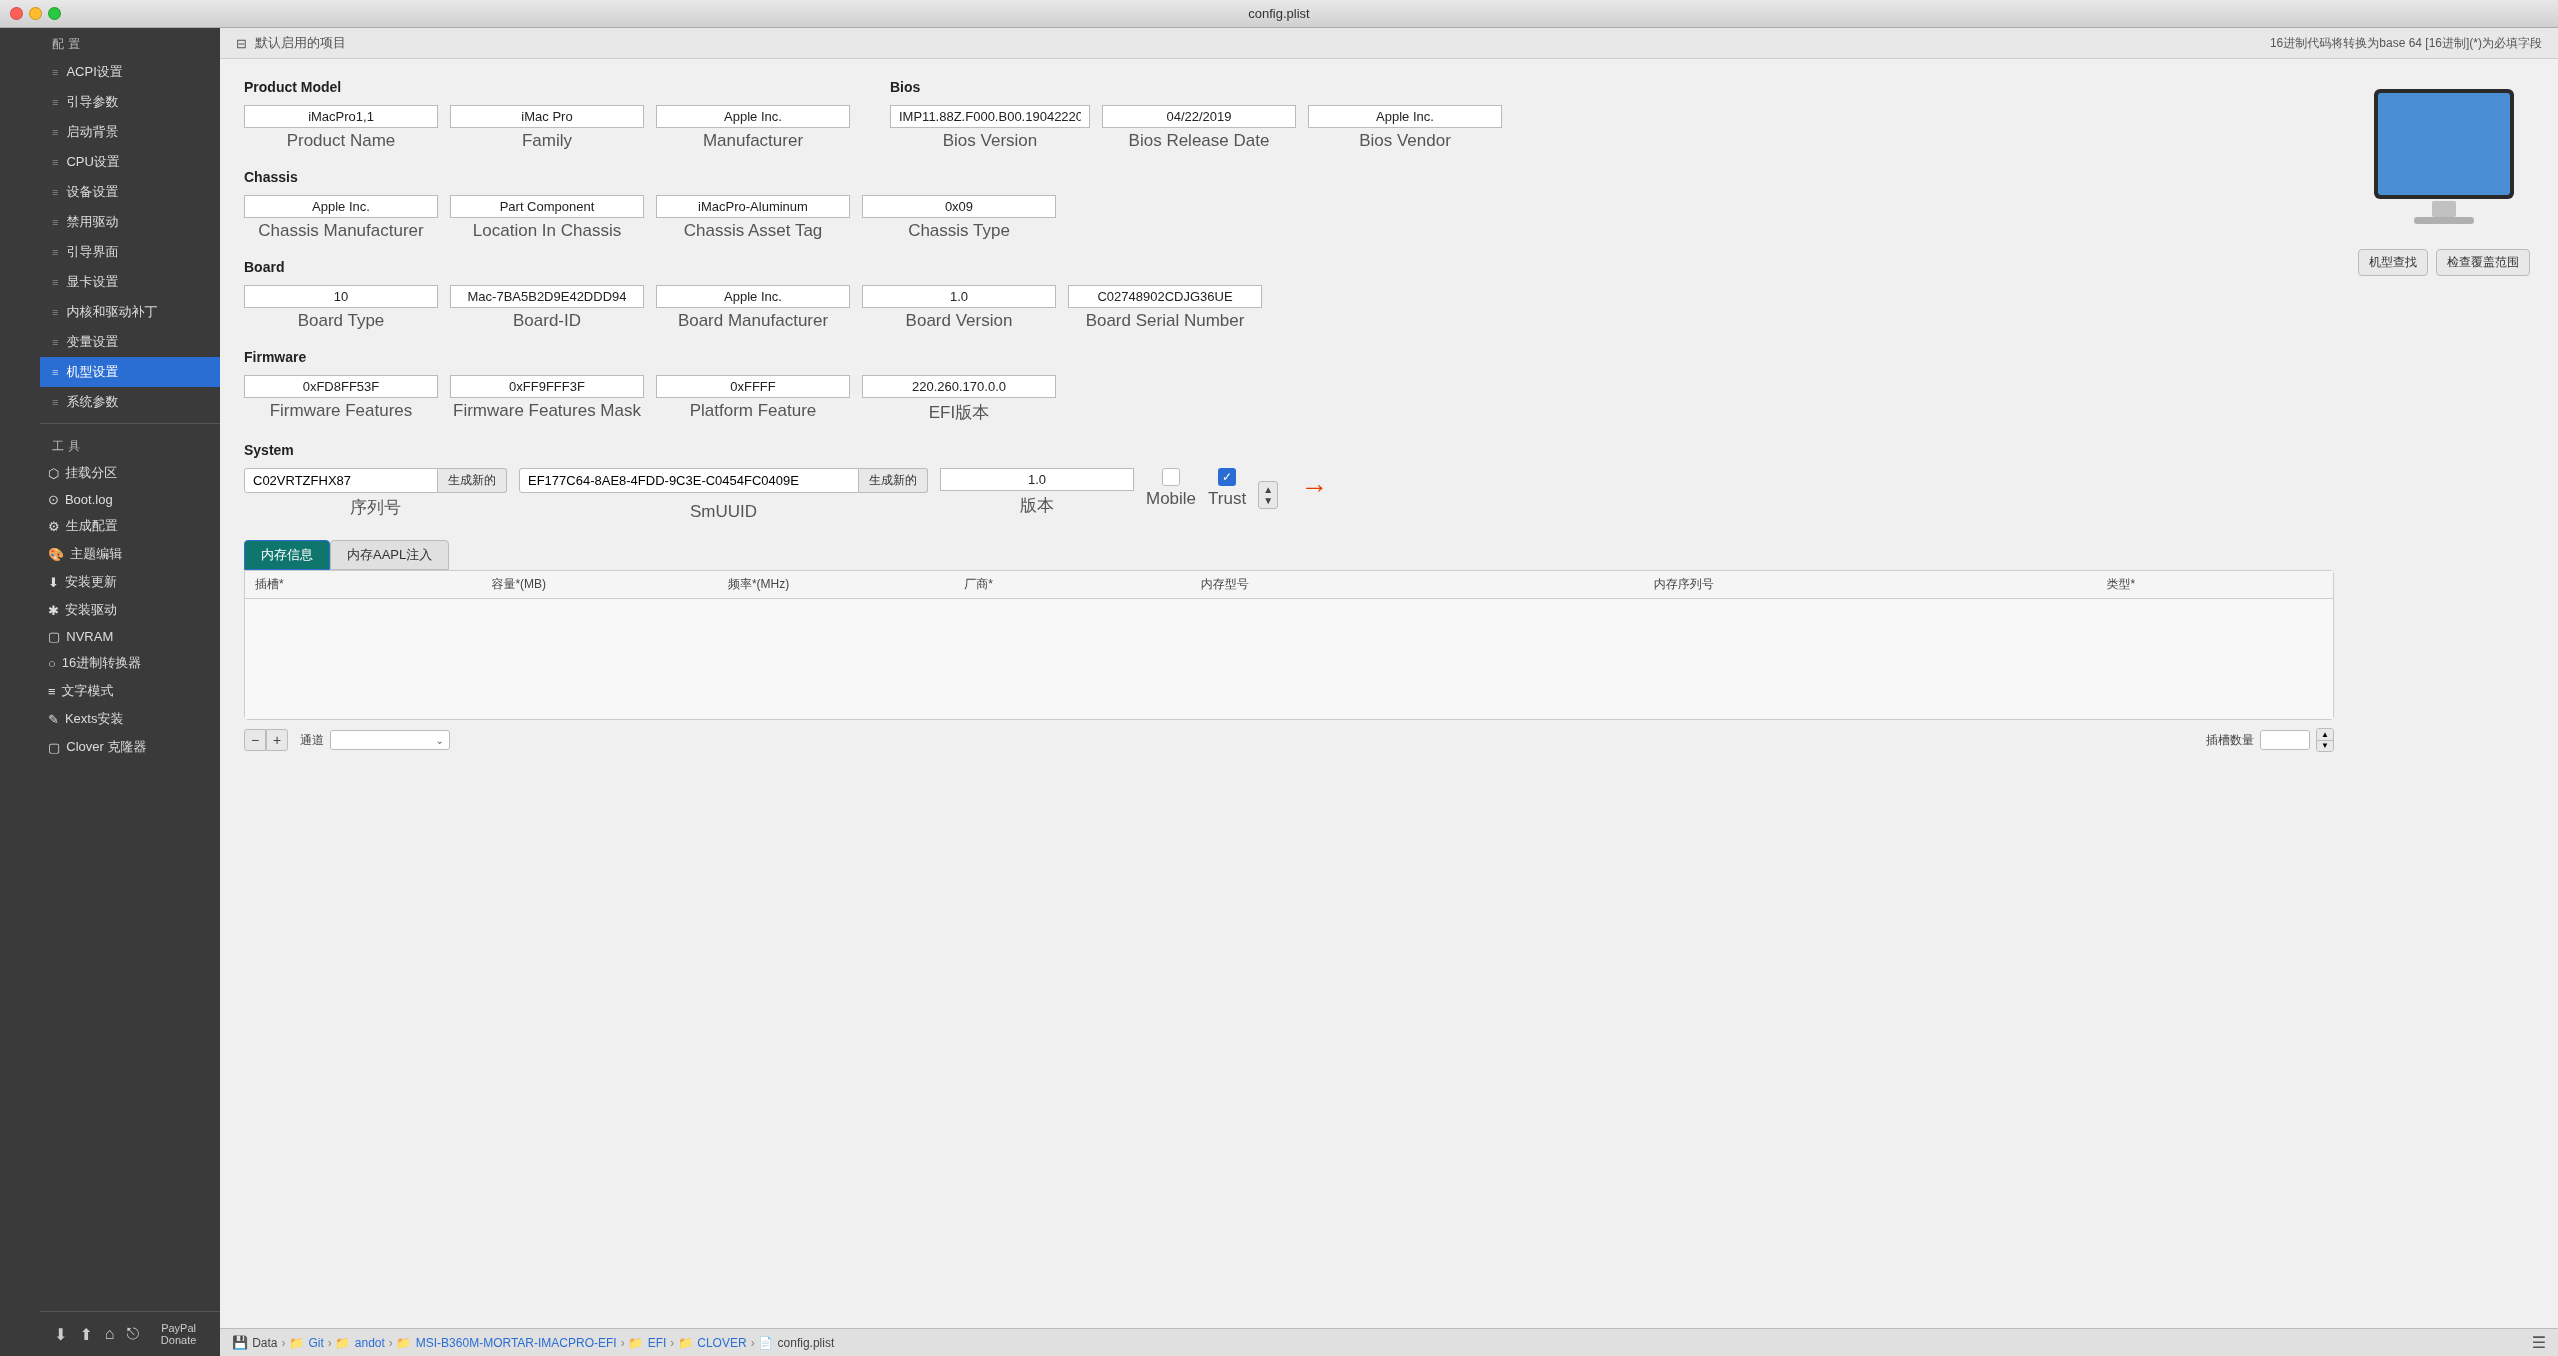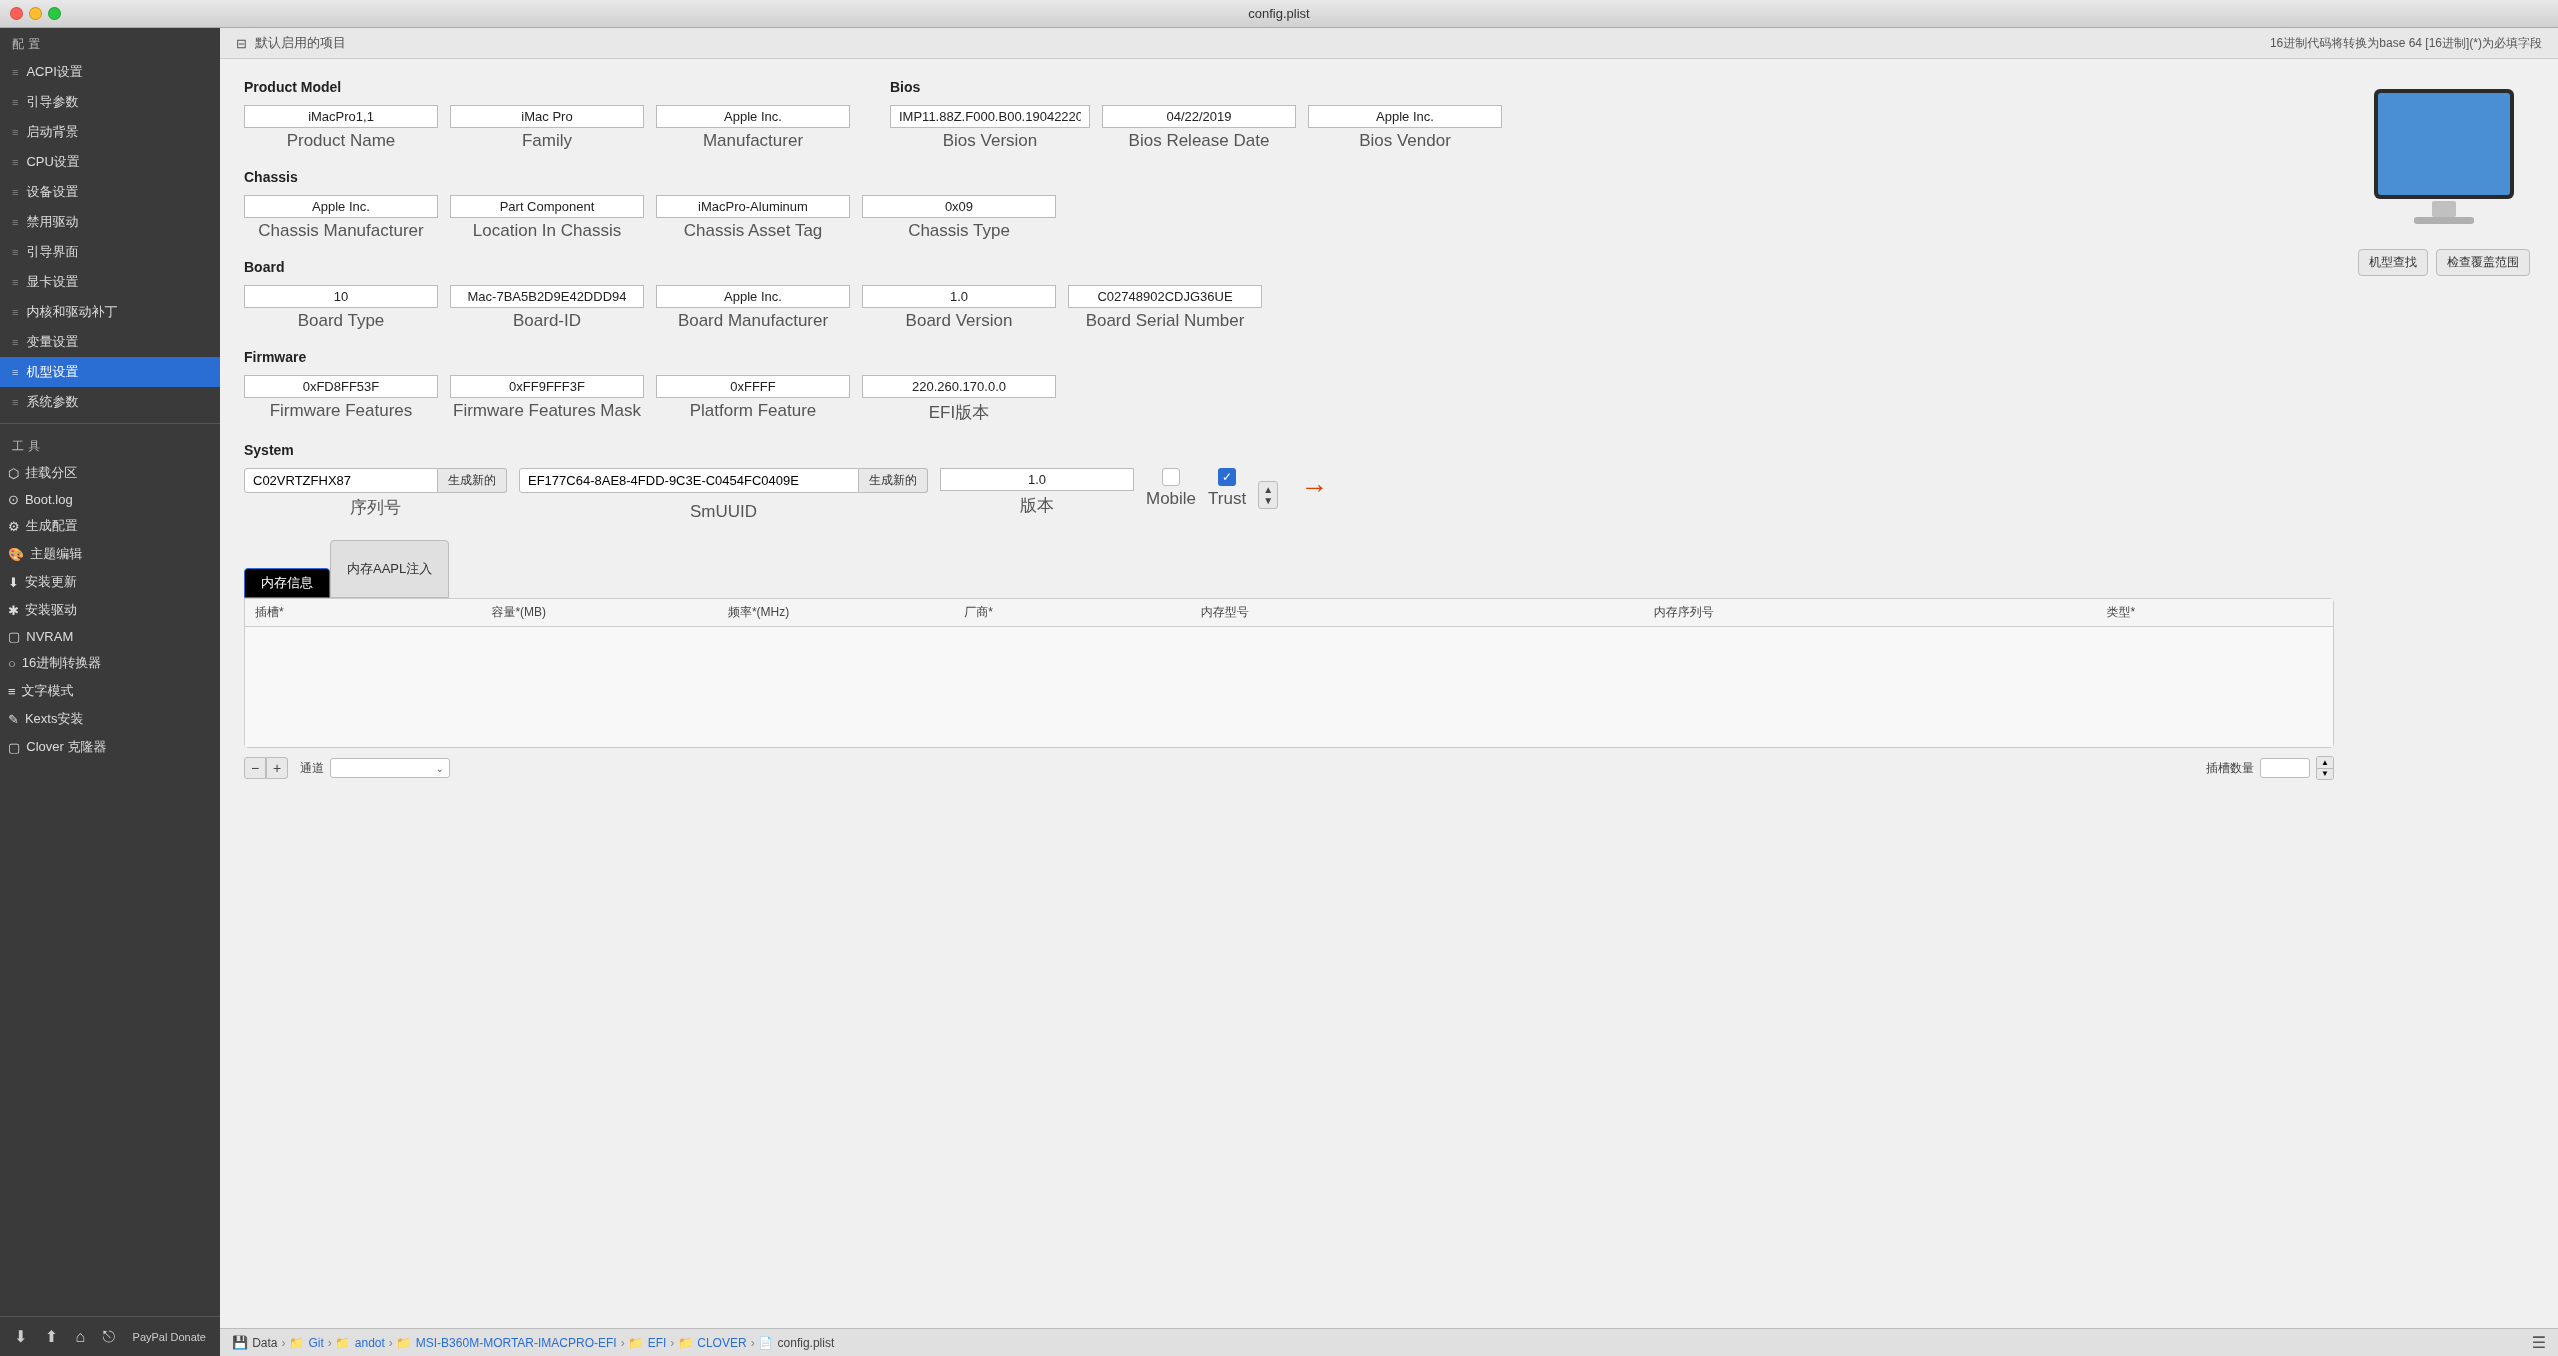--- a/index.html
+++ b/index.html
@@ -27,20 +27,21 @@
     .app-body { display: flex; flex: 1; overflow: hidden; }
 
     
     .sidebar {
       width: 220px;
       background: #3a3a3a;
       display: flex;
       flex-direction: column;
       flex-shrink: 0;
       overflow: hidden;
+      padding-left: 40px;
     }
     .sidebar-section-header {
       color: #bbb;
       font-size: 12px;
       padding: 8px 12px 4px 12px;
       font-weight: 500;
       letter-spacing: 0.5px;
     }
     .sidebar-item {
       display: flex;
@@ -142,24 +143,23 @@
     .mem-tab {
       padding: 5px 16px;
       border: 1px solid #bbb;
       background: #e0e0e0;
       cursor: pointer;
       font-size: 13px;
       border-radius: 4px 4px 0 0;
       color: #333;
     }
     .mem-tab.active {
-      background: #000000;
+      background: #0f766e;
       color: white;
       border-color: #2a6ed4;
-      margin-top: 28px;
     }
 
     .memory-table-container {
       border: 1px solid #ccc;
       background: white;
       border-radius: 0 4px 4px 4px;
     }
     .mem-table-header {
       display: flex;
       background: #f5f5f5;

